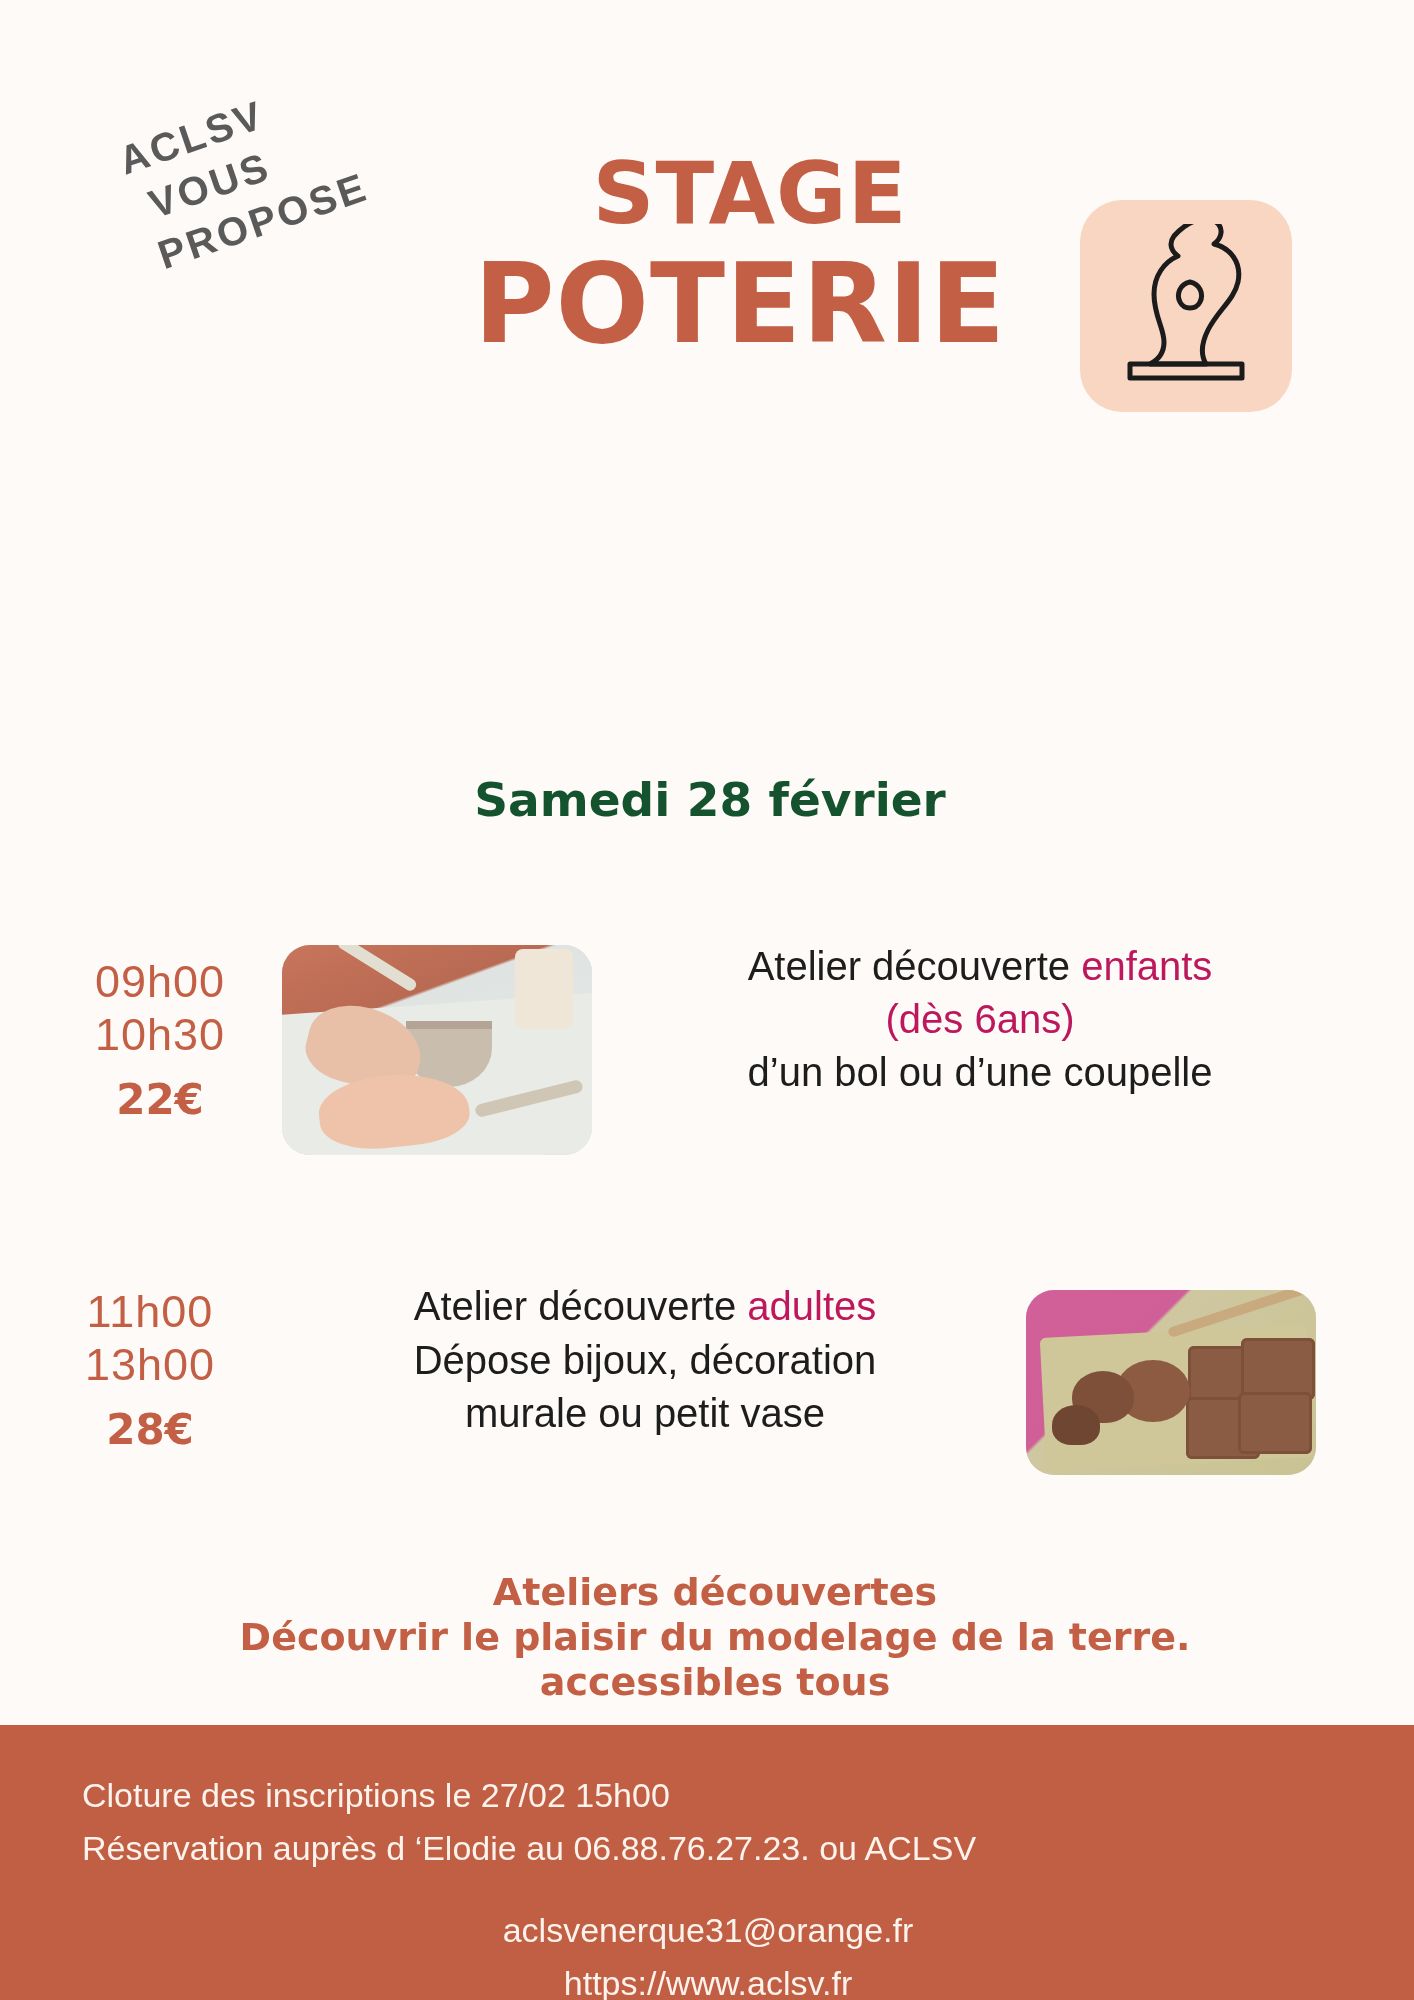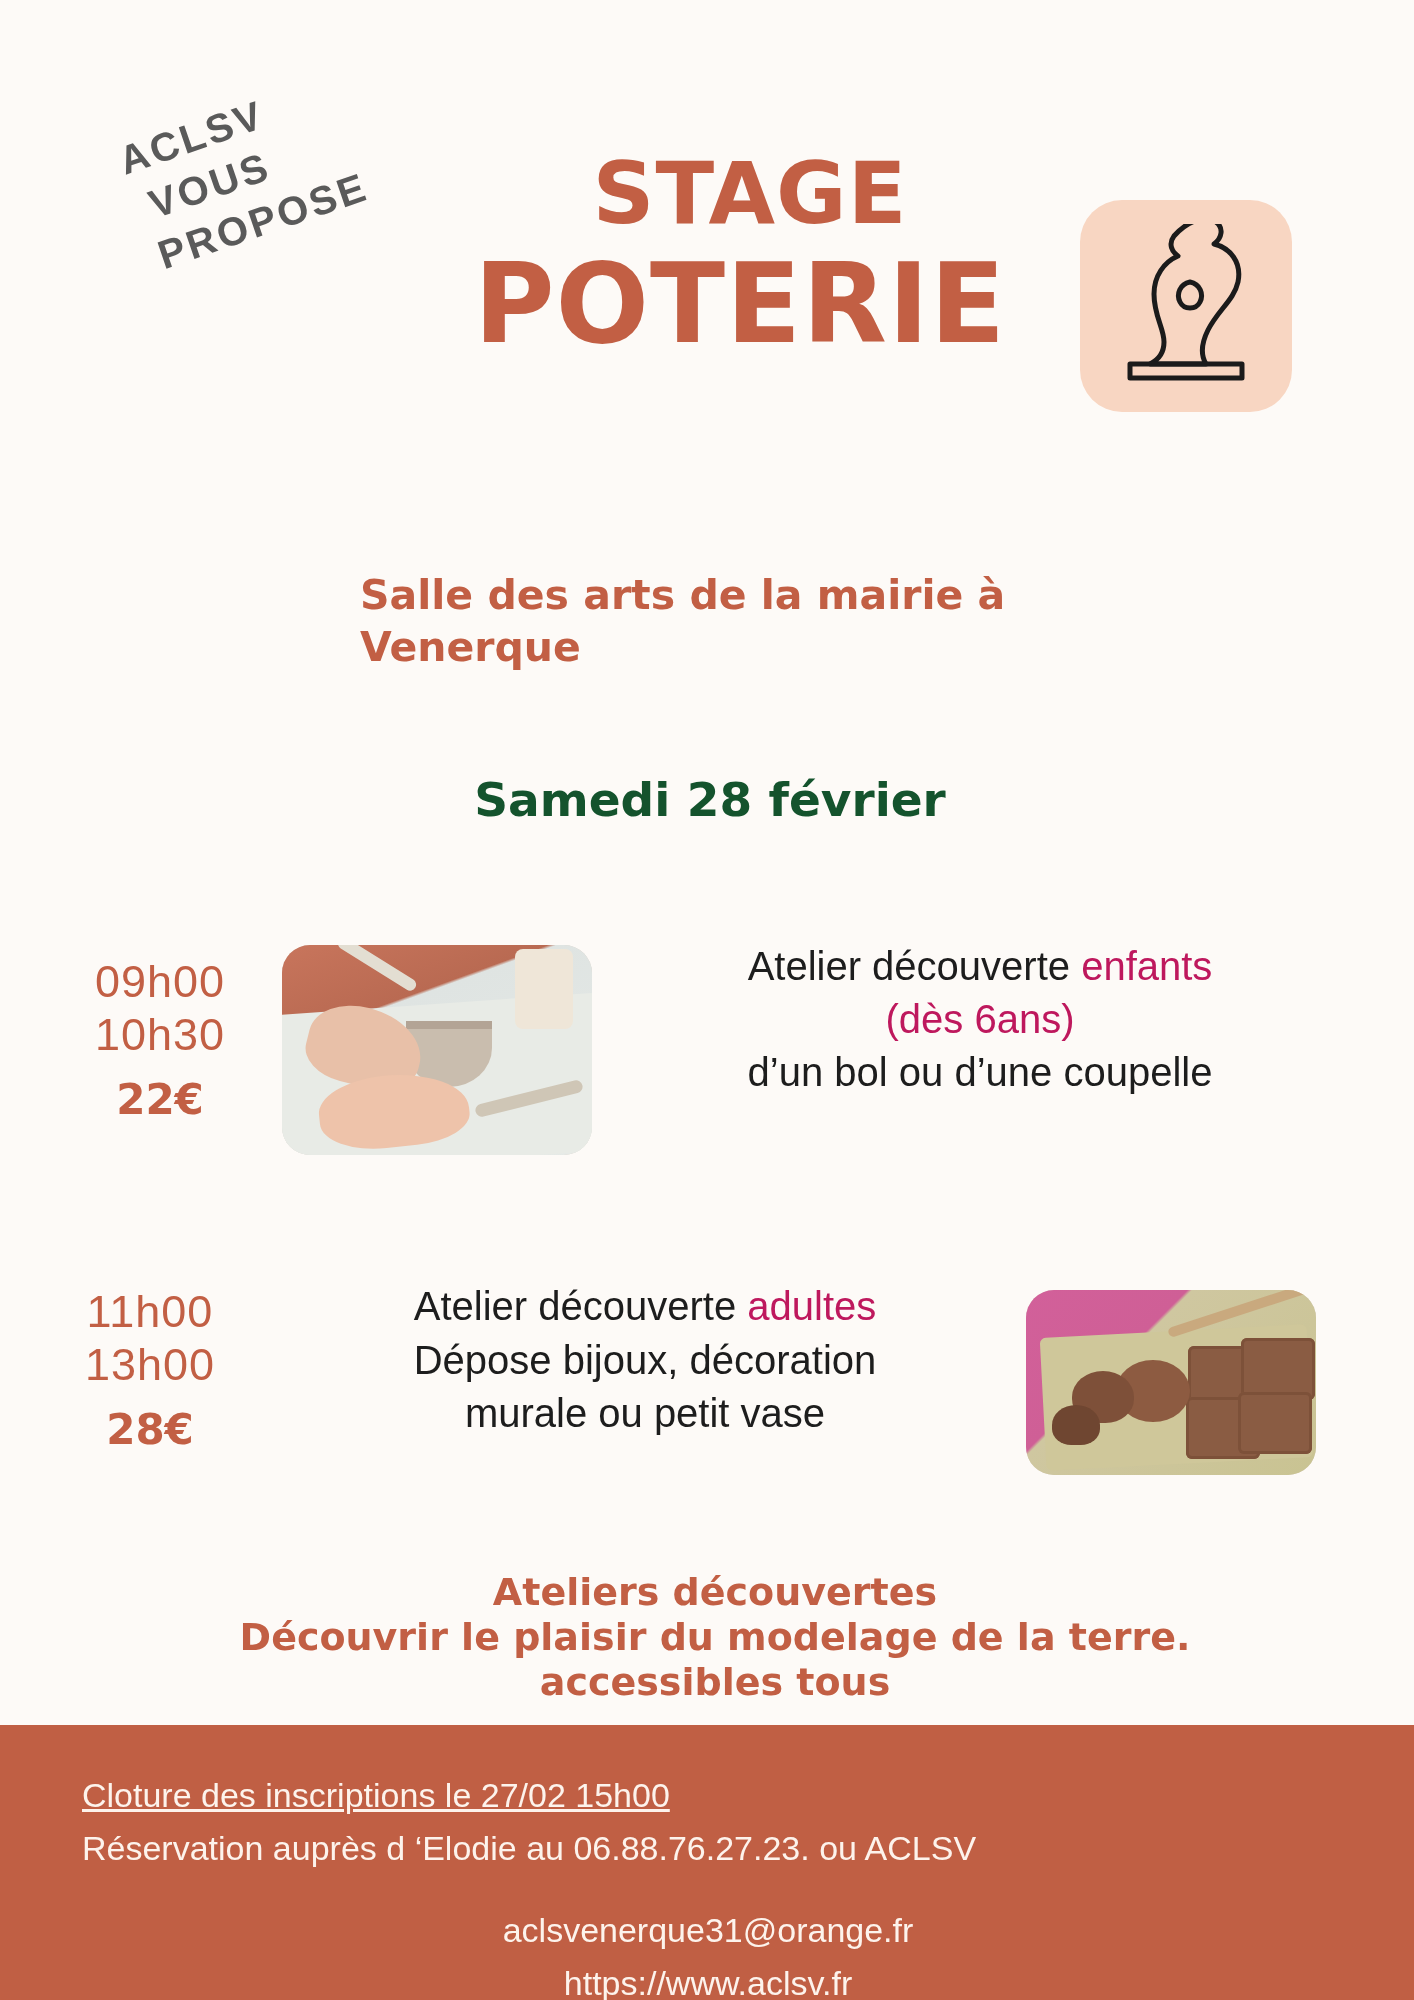--- a/index.html
+++ b/index.html
@@ -159,21 +159,21 @@
     height: 275px;
     background: #c05f44;
     color: #fdf3ec;
   }
   .footer .line {
     font-size: 34px;
     line-height: 1.55;
     padding-left: 82px;
   }
   .footer .ctr { text-align: center; padding-left: 2px; }
-  .footer .pad1 { padding-top: 44px; text-decoration: underline; }
+  .footer .pad1 { padding-top: 44px; }
   .footer .pad2 { padding-top: 30px; }
 
   
   .ph1 { position: absolute; inset: 0; background:
       linear-gradient(160deg,#c8755c 0%,#b96a52 30%,#dfe4e2 31%,#e6eae7 100%); }
   .ph1 .table { position:absolute; left:-10%; top:28%; width:120%; height:75%;
       background:#e8ebe6; transform: rotate(-4deg); }
   .ph1 .bowl { position:absolute; left:40%; top:36%; width:86px; height:66px;
       background:#c9bdae; border-radius: 0 0 44px 44px / 0 0 40px 40px;
       box-shadow: inset 0 8px 0 #b3a495; }
@@ -224,21 +224,20 @@
   <div class="logo-tile">
     <span>
       <svg width="148" height="165" viewBox="0 0 148 165" fill="none" stroke="#1b1b1b" stroke-width="5" stroke-linejoin="round" stroke-linecap="round">
         <path d="M62 12 c-6 8 -2 16 4 20 c-14 6 -24 20 -24 38 c0 22 10 34 10 48 c0 12 -6 18 -14 22 l56 0 c-6 -10 -4 -22 2 -34 c10 -20 26 -30 30 -48 c4 -20 -8 -34 -24 -38 c8 -6 10 -16 2 -22 c-8 -6 -26 -4 -42 14z"></path>
         <path d="M78 58 c10 2 14 12 10 20 c-4 8 -16 8 -20 0 c-4 -8 0 -18 10 -20z"></path>
         <path d="M18 140 l112 0 0 14 -112 0 z"></path>
       </svg>
     </span>
   </div>
 
-  <div class="place">Salle des arts de la mairie à Venerque</div>
 
   <div class="date">Samedi 28 février</div>
 
   <div class="session s1">
     <div class="times">
       <div class="t">09h00</div>
       <div class="t">10h30</div>
       <div class="price">22€</div>
     </div>
 

